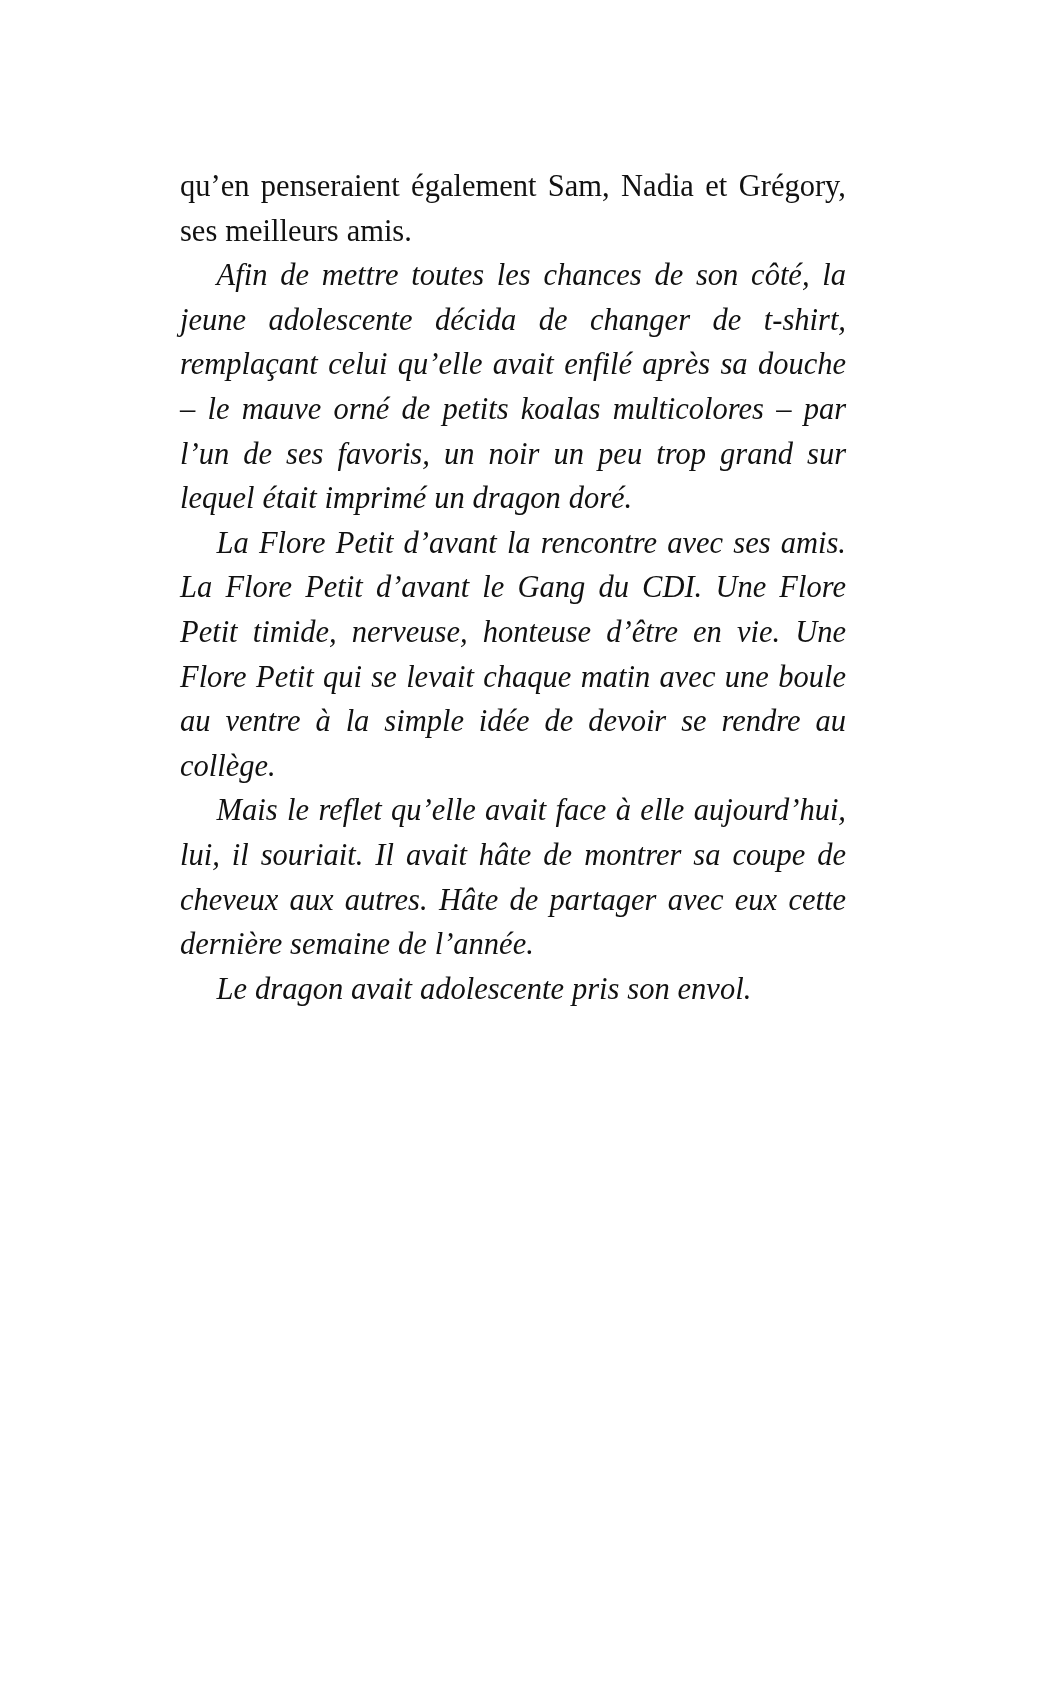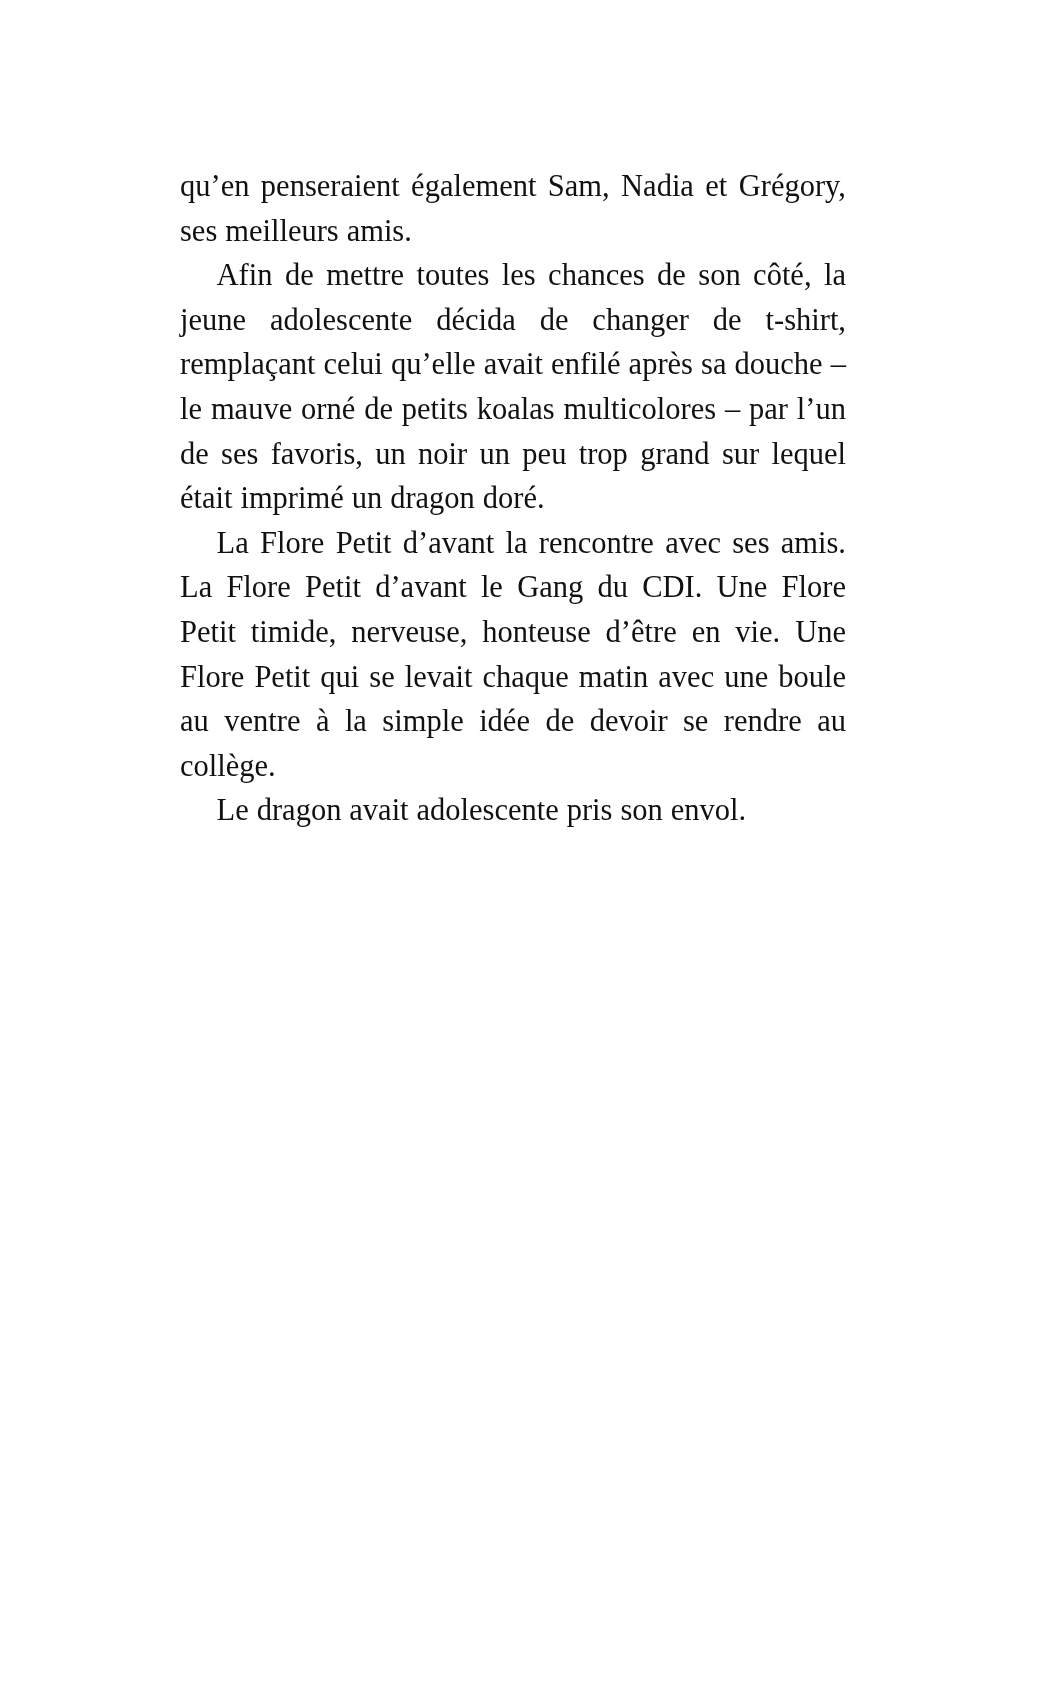--- a/index.html
+++ b/index.html
@@ -28,20 +28,21 @@
     text-align-last: left;
     font-size: 30.5px;
     line-height: 44.6px;
     color: #111111;
     hyphens: manual;
     -webkit-hyphens: manual;
     word-spacing: 0.01em;
   }
   .para.indent {
     text-indent: 1.2em;
+    font-style: italic;
   }
   .para.cont {
     text-indent: 0;
   }
   .folio {
     position: absolute;
     left: 0;
     top: 1438px;
     width: 1062px;
     text-align: right;
@@ -58,20 +59,21 @@
 
   <div class="text-block">
 
     <p class="para cont">qu’en penseraient également Sam, Nadia et Grégory, ses meilleurs amis.</p>
 
     <p class="para indent">Afin de mettre toutes les chances de son côté, la jeune adolescente décida de changer de t-shirt, remplaçant celui qu’elle avait enfilé après sa douche – le mauve orné de petits koalas multicolores – par l’un de ses favoris, un noir un peu trop grand sur lequel était imprimé un dragon doré.</p>
 
 
     <p class="para indent">La Flore Petit d’avant la rencontre avec ses amis. La Flore Petit d’avant le Gang du CDI. Une Flore Petit timide, nerveuse, honteuse d’être en vie. Une Flore Petit qui se levait chaque matin avec une boule au ventre à la simple idée de devoir se rendre au collège.</p>
 
+    <p class="para indent">Mais le reflet qu’elle avait face à elle aujourd’hui, lui, il souriait. Il avait hâte de montrer sa coupe de cheveux aux autres. Hâte de partager avec eux cette dernière semaine de l’année.</p>
 
     <p class="para indent">Le dragon avait adolescente pris son envol.</p>
 
   </div>
 
   <div class="folio">16</div>
 
 </div>
 
 </body></html>

